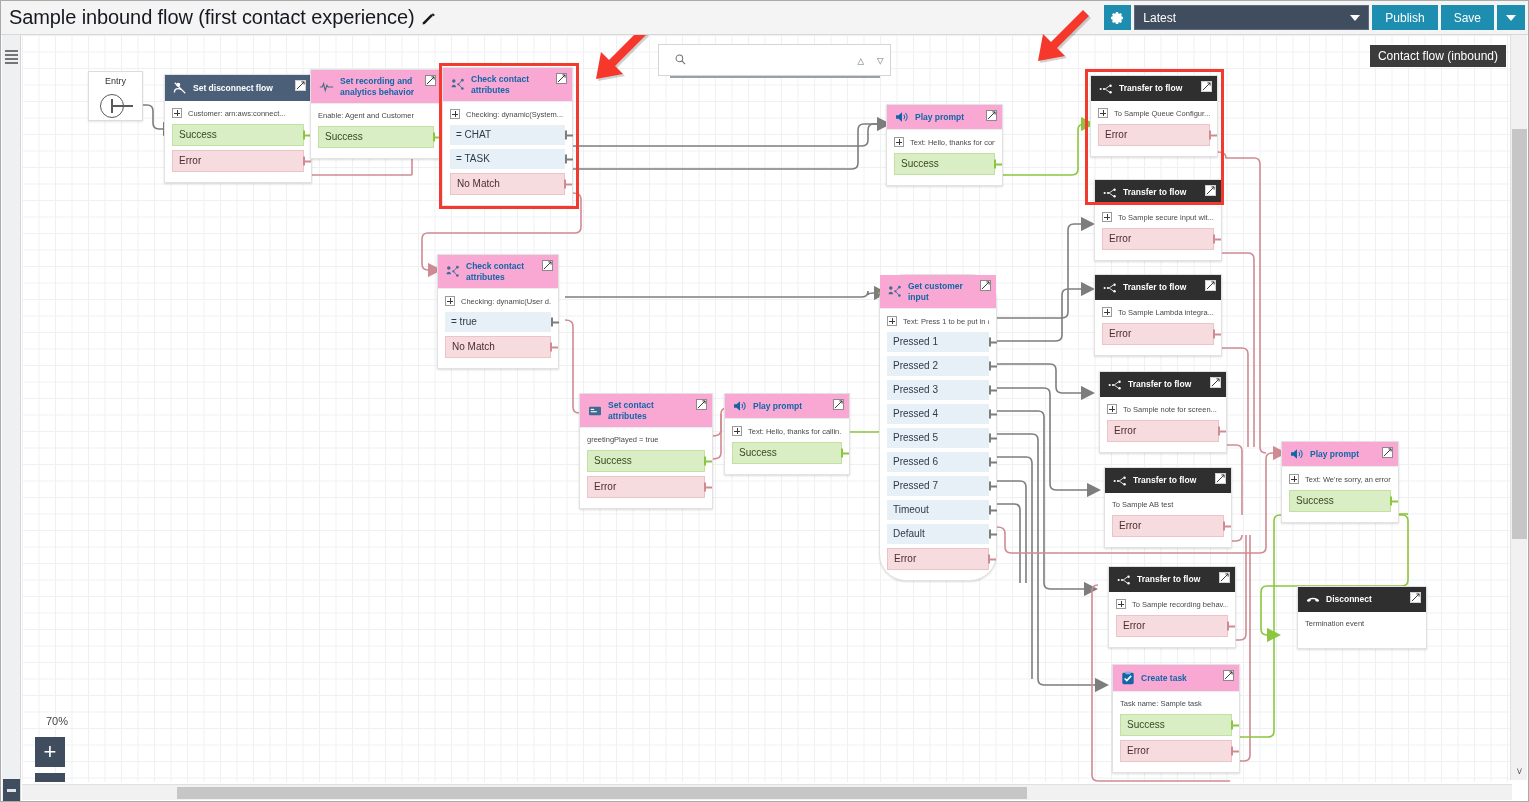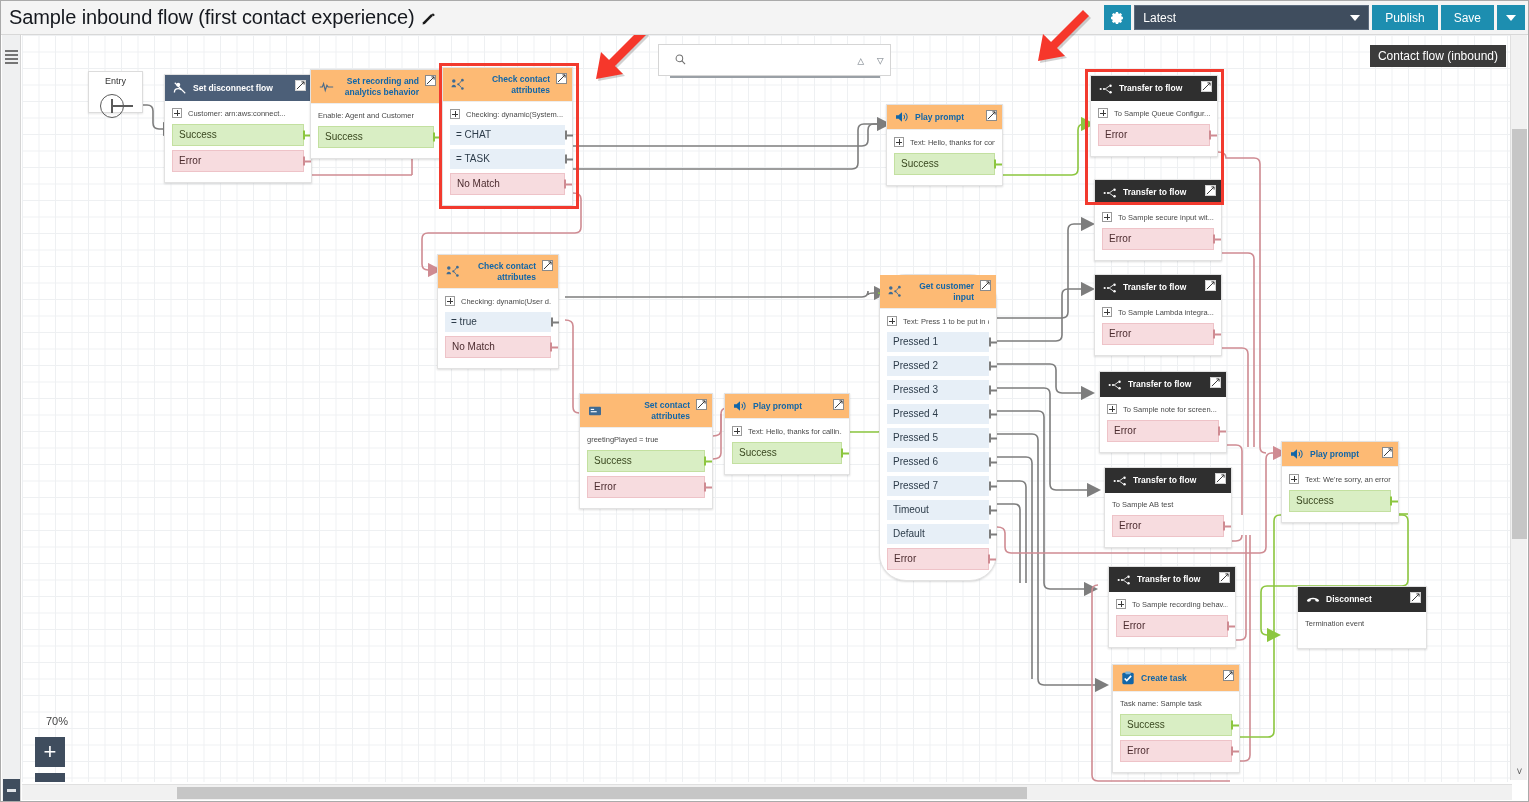--- a/index.html
+++ b/index.html
@@ -177,21 +177,21 @@
     padding: 6px 22px 6px 8px;
     display: flex; align-items: center;
     min-height: 25px;
   }
   .node .hdr .ttl {
     font-weight: bold; font-size: 8.5px;
     line-height: 1.25; margin-left: 6px;
   }
   .node .hdr .nicon { flex: 0 0 auto; display:flex; align-items:center; }
   
-  .node.light .hdr { background: #fdba74; border-bottom: 1px solid #ededed; text-align: right; }
+  .node.light .hdr { background: #f9a8d4; border-bottom: 1px solid #ededed; }
   .node.light .hdr .ttl { color: #1266a8; }
   
   .node.navy .hdr { background: #4c5f78; }
   .node.navy .hdr .ttl { color: #fff; }
   
   .node.dark .hdr { background: #2f2f2f; }
   .node.dark .hdr .ttl { color: #fff; }
 
   .node .expand {
     position: absolute; right: 5px; top: 5px;
@@ -249,21 +249,21 @@
     content:""; position:absolute; left:0; top:4px;
     width:8px; height:1.5px; background:#7d7d7d;
   }
   .port.success .nub:before, .port.success .nub:after { background: #8cc63f; }
   .port.error .nub:before, .port.error .nub:after,
   .port.nomatch .nub:before, .port.nomatch .nub:after { background: #cf8b92; }
 
   
   .entry {
     position: absolute; left: 66px; top: 36px;
-    width: 55px; height: 42px;
+    width: 55px; height: 50px;
     background: #fff; border: 1px solid #dcdcdc;
     box-shadow: 0 1px 2px rgba(0,0,0,0.1);
   }
   .entry .lbl {
     text-align: center; font-size: 9px;
     color: #333; padding-top: 4px;
   }
   .entry .circ {
     position: absolute; left: 11px; top: 22px;
     width: 24px; height: 24px; border-radius: 50%;

